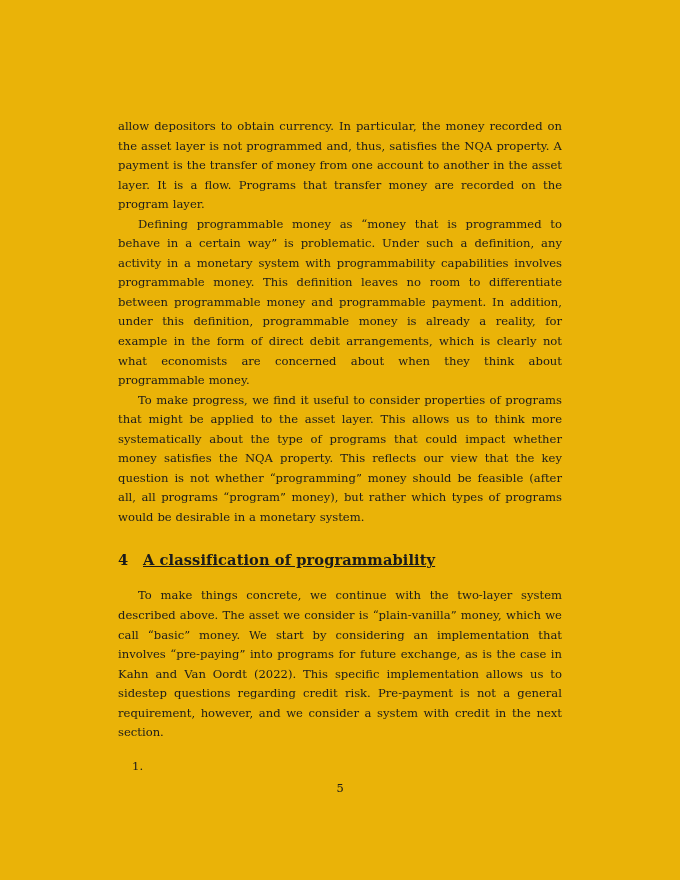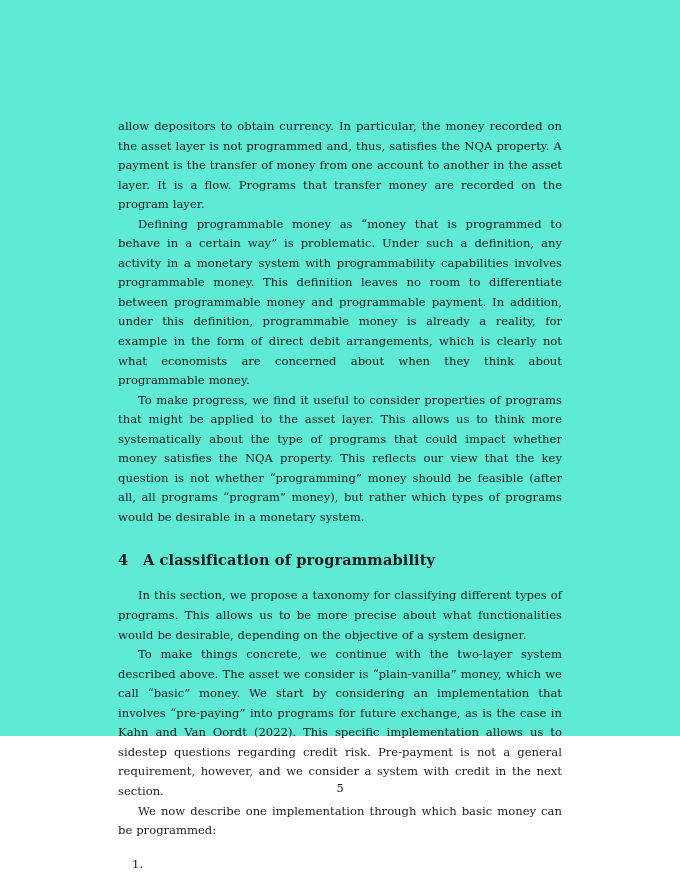--- a/index.html
+++ b/index.html
@@ -13,22 +13,22 @@
     height: 880px;
     overflow: hidden;
     font-family: "DejaVu Serif", "Liberation Serif", serif;
     color: #1b1b1b;
     -webkit-font-smoothing: antialiased;
   }
 
   .page {
     position: relative;
     width: 680px;
-    height: 736px;
-    background: #5eead4;
+    height: 880px;
+    background: #eab308;
     box-sizing: border-box;
   }
 
   .text-column {
     position: absolute;
     left: 118px;
     top: 117px;
     width: 444px;
   }
 
@@ -49,20 +49,21 @@
   }
 
   h2.section-heading {
     margin: 0;
     font-size: 14.6px;
     line-height: 20px;
     font-weight: bold;
     text-align: left;
     font-family: "DejaVu Serif", "Liberation Serif", serif;
     letter-spacing: 0.1px;
+    text-decoration: underline;
   }
 
   h2.section-heading .sec-num {
     display: inline-block;
     min-width: 25px;
   }
 
   .spacer-before-heading { height: 23px; }
   .spacer-after-heading  { height: 16px; }
 
@@ -115,25 +116,23 @@
     <p class="para">To make progress, we find it useful to consider properties of programs that might be applied to the asset layer. This allows us to think more systematically about the type of programs that could impact whether money satisfies the NQA property. This reflects our view that the key question is not whether “programming” money should be feasible (after all, all programs “program” money), but rather which types of programs would be desirable in a monetary system.</p>
 
     <div class="spacer-before-heading"></div>
 
     <h2 class="section-heading">
       <span class="sec-num">4</span><span>A classification of programmability</span>
     </h2>
 
     <div class="spacer-after-heading"></div>
 
-    <p class="para">In this section, we propose a taxonomy for classifying different types of programs. This allows us to be more precise about what functionalities would be desirable, depending on the objective of a system designer.</p>
 
     <p class="para">To make things concrete, we continue with the two-layer system described above. The asset we consider is “plain-vanilla” money, which we call “basic” money. We start by considering an implementation that involves “pre-paying” into programs for future exchange, as is the case in Kahn and Van Oordt (2022). This specific implementation allows us to sidestep questions regarding credit risk. Pre-payment is not a general requirement, however, and we consider a system with credit in the next section.</p>
 
-    <p class="para">We now describe one implementation through which basic money can be programmed:</p>
 
     <div class="list-gap"></div>
 
     <ol class="numbered-list">
       <li>
         <span class="item-num">1.</span>
       </li>
     </ol>
 
   </div>

